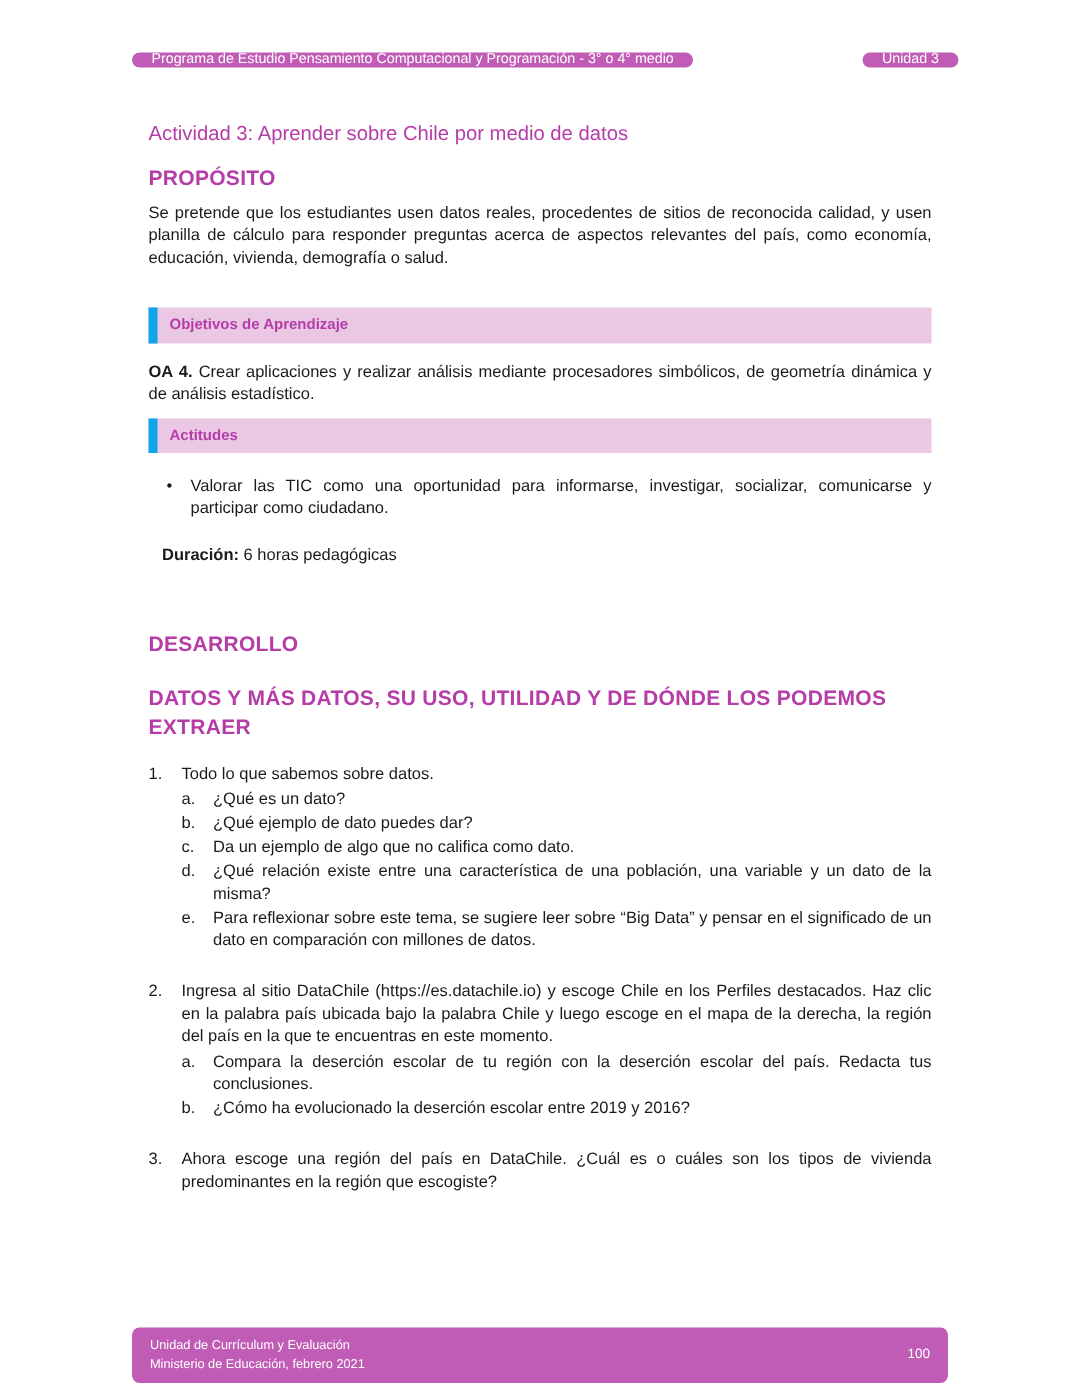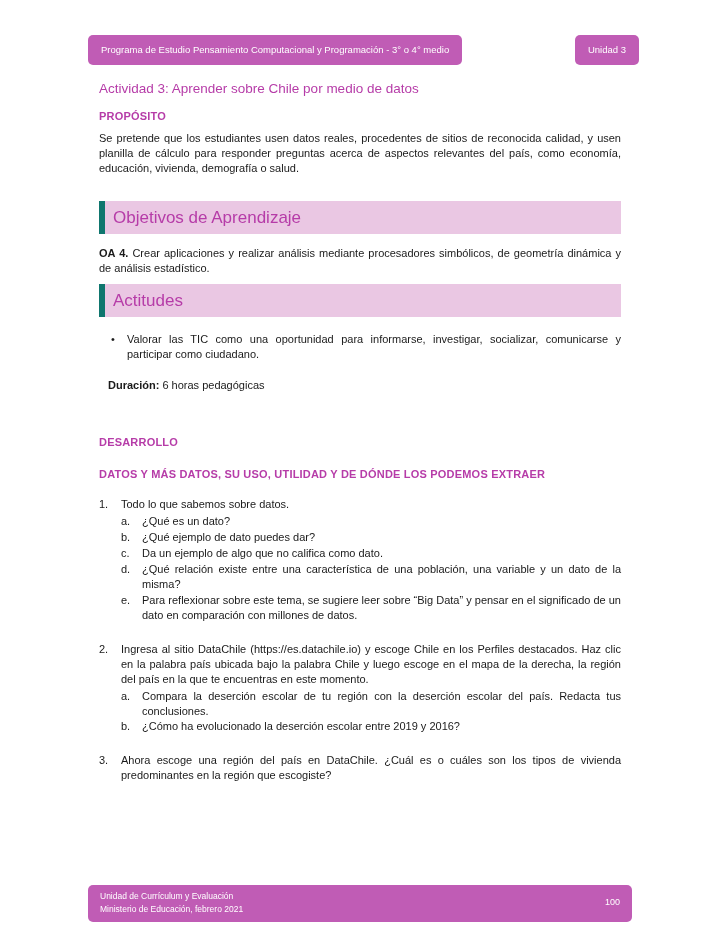--- a/index.html
+++ b/index.html
@@ -13,44 +13,44 @@
   .page { position: relative; width: 720px; height: 932px; overflow: hidden; background: #fff; }
 
   
   .header-bar {
     position: absolute; top: 35px; left: 88px; right: 81px;
     display: flex; justify-content: space-between; align-items: flex-start;
   }
   .pill {
     background: #c05cb5; color: #ffffff;
     font-size: 9.5px; line-height: 1;
-    padding: 10px 13px; border-radius: 5px;
+    padding: 0 13px; border-radius: 5px;
     white-space: nowrap;
   }
 
   
   .content {
     position: absolute; top: 80px; left: 99px; width: 522px;
     font-size: 11px; line-height: 1.36;
   }
   .doc-title {
     color: #b63ca8; font-weight: normal; font-size: 13.5px;
     margin: 0 0 11px 0;
   }
   .mg-heading {
-    color: #b63ca8; font-weight: bold; font-size: 11px;
+    color: #b63ca8; font-weight: bold; font-size: 14px;
     margin: 0 0 7px 0; letter-spacing: 0.2px;
   }
   .para { margin: 0 0 10px 0; text-align: justify; }
   .para-propos { margin-bottom: 25px; }
 
   .banner {
     background: #eac7e3;
-    border-left: 6px solid #0f766e;
-    color: #b63ca8; font-weight: normal; font-size: 17px;
+    border-left: 6px solid #0ea5e9;
+    color: #b63ca8; font-weight: bold; font-size: 10px;
     padding: 5px 8px;
     margin: 0 0 12px 0;
   }
   .banner-actitudes { margin-top: 4px; margin-bottom: 15px; }
 
   .oa-para { margin: 0 0 8px 0; text-align: justify; }
 
   .bullet-row { display: flex; margin: 4px 0 16px 0; }
   .bullet-glyph { width: 28px; text-align: center; flex: 0 0 28px; }
   .bullet-text { flex: 1; text-align: justify; }

